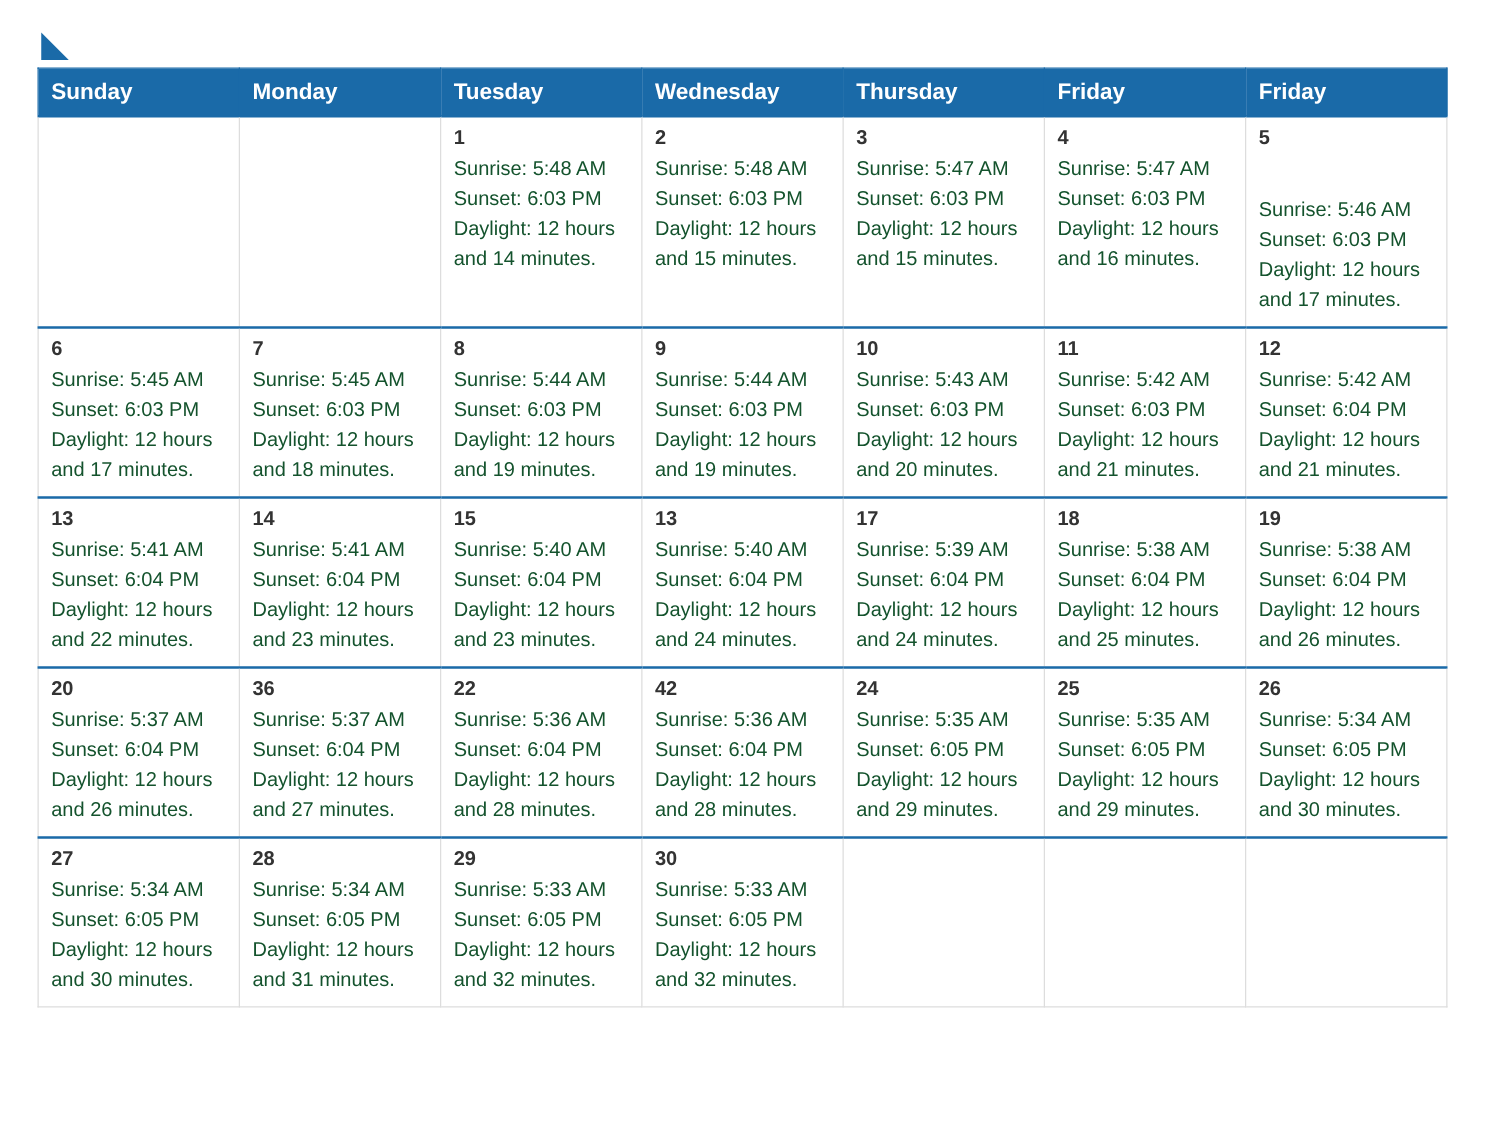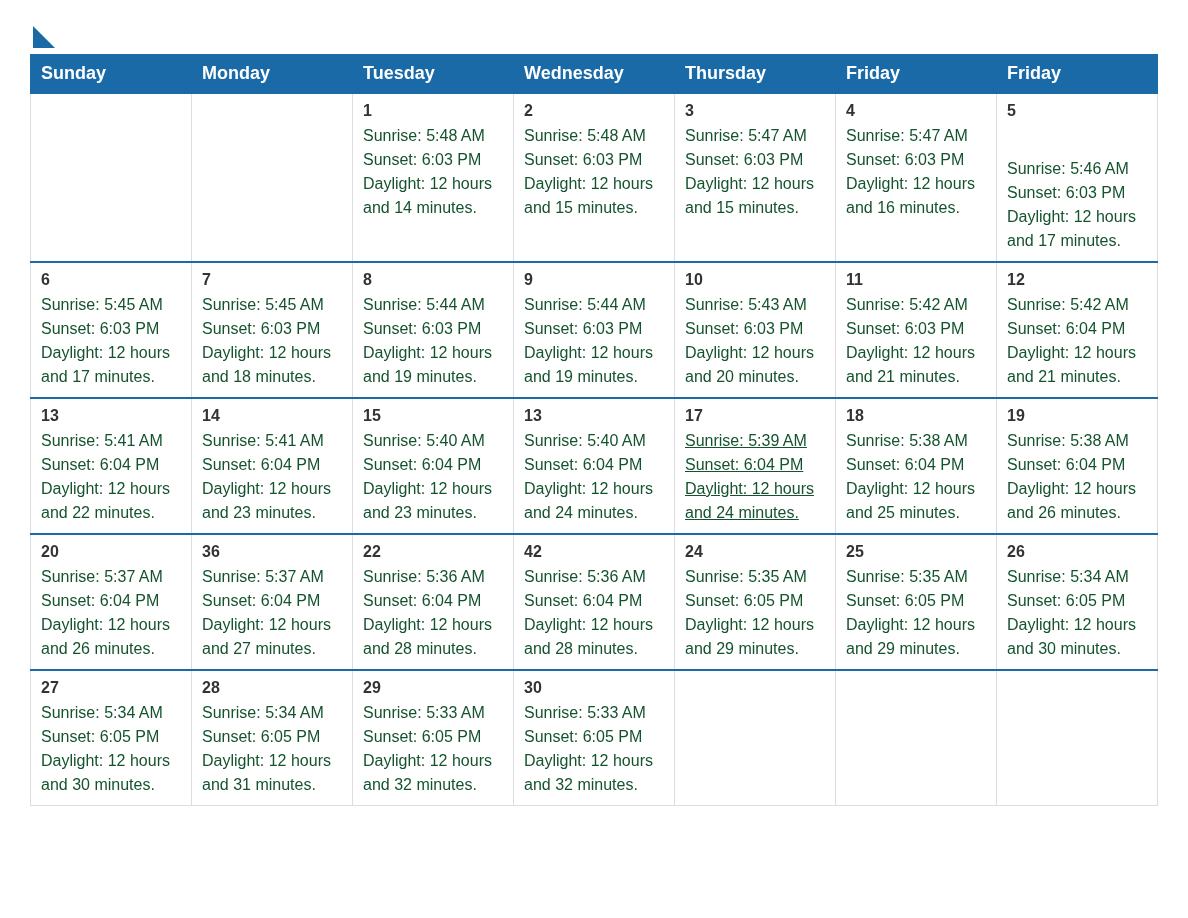--- a/index.html
+++ b/index.html
@@ -256,21 +256,21 @@
         </td>
         <td>
           <span class="day-number">13</span>
           <div class="day-info" style="white-space: pre-line;">Sunrise: 5:40 AM
 Sunset: 6:04 PM
 Daylight: 12 hours
 and 24 minutes.</div>
         </td>
         <td>
           <span class="day-number">17</span>
-          <div class="day-info" style="white-space: pre-line; text-decoration: underline;">Sunrise: 5:39 AM
+          <div class="day-info" style="white-space: pre-line;">Sunrise: 5:39 AM
 Sunset: 6:04 PM
 Daylight: 12 hours
 and 24 minutes.</div>
         </td>
         <td>
           <span class="day-number">18</span>
           <div class="day-info" style="white-space: pre-line;">Sunrise: 5:38 AM
 Sunset: 6:04 PM
 Daylight: 12 hours
 and 25 minutes.</div>

